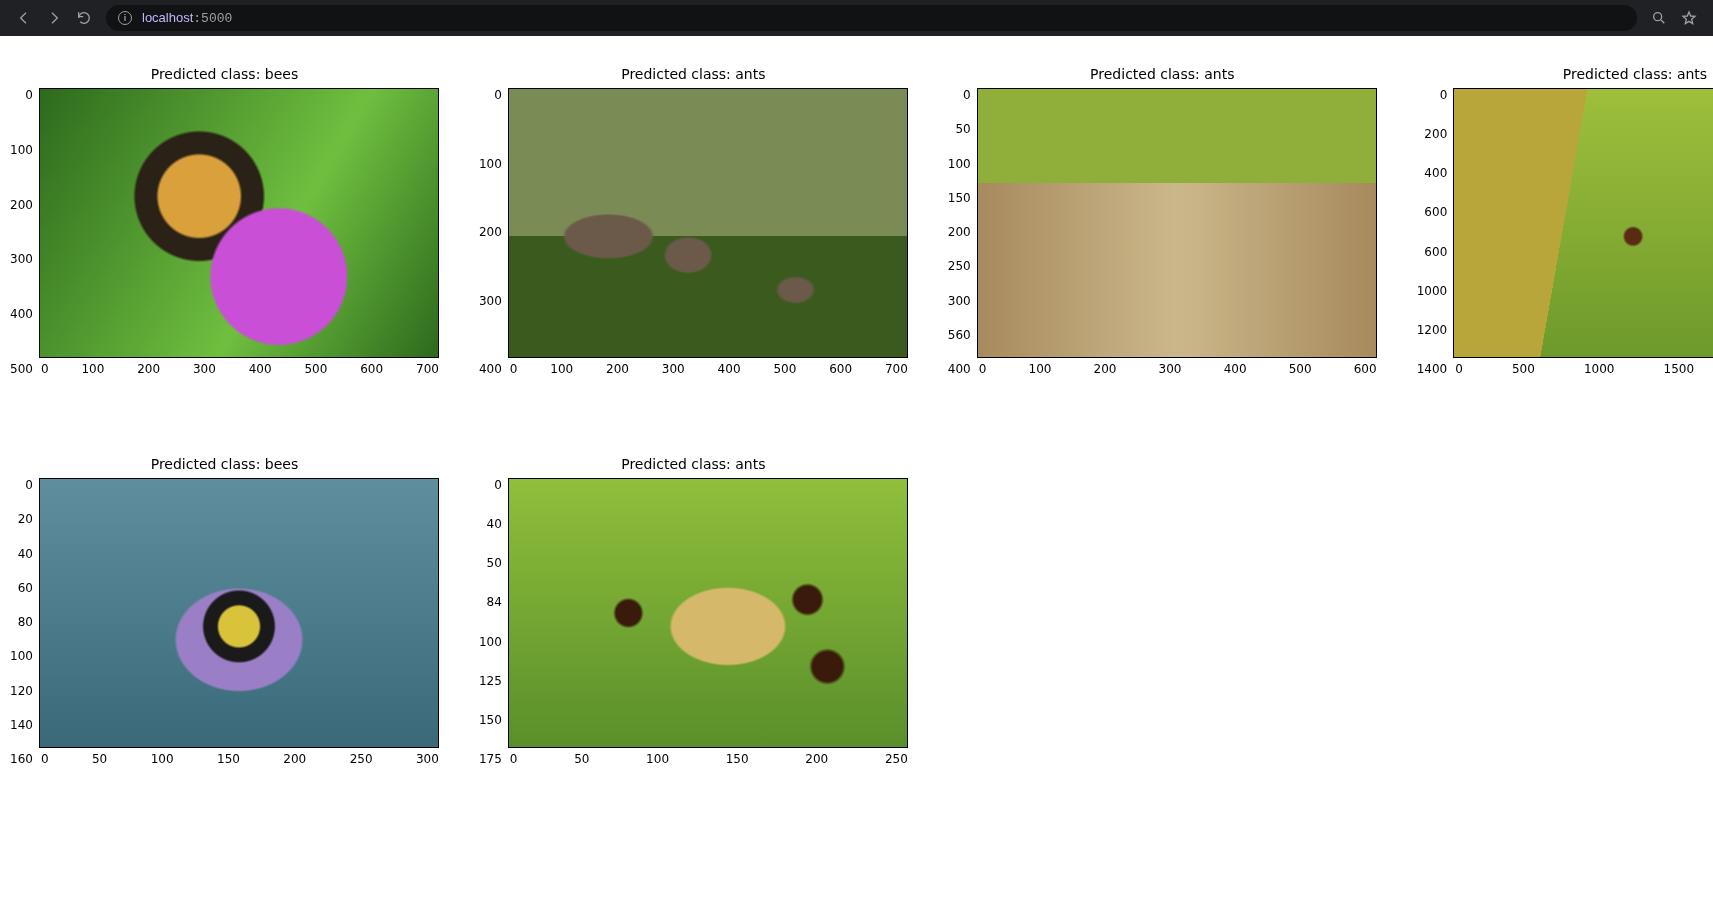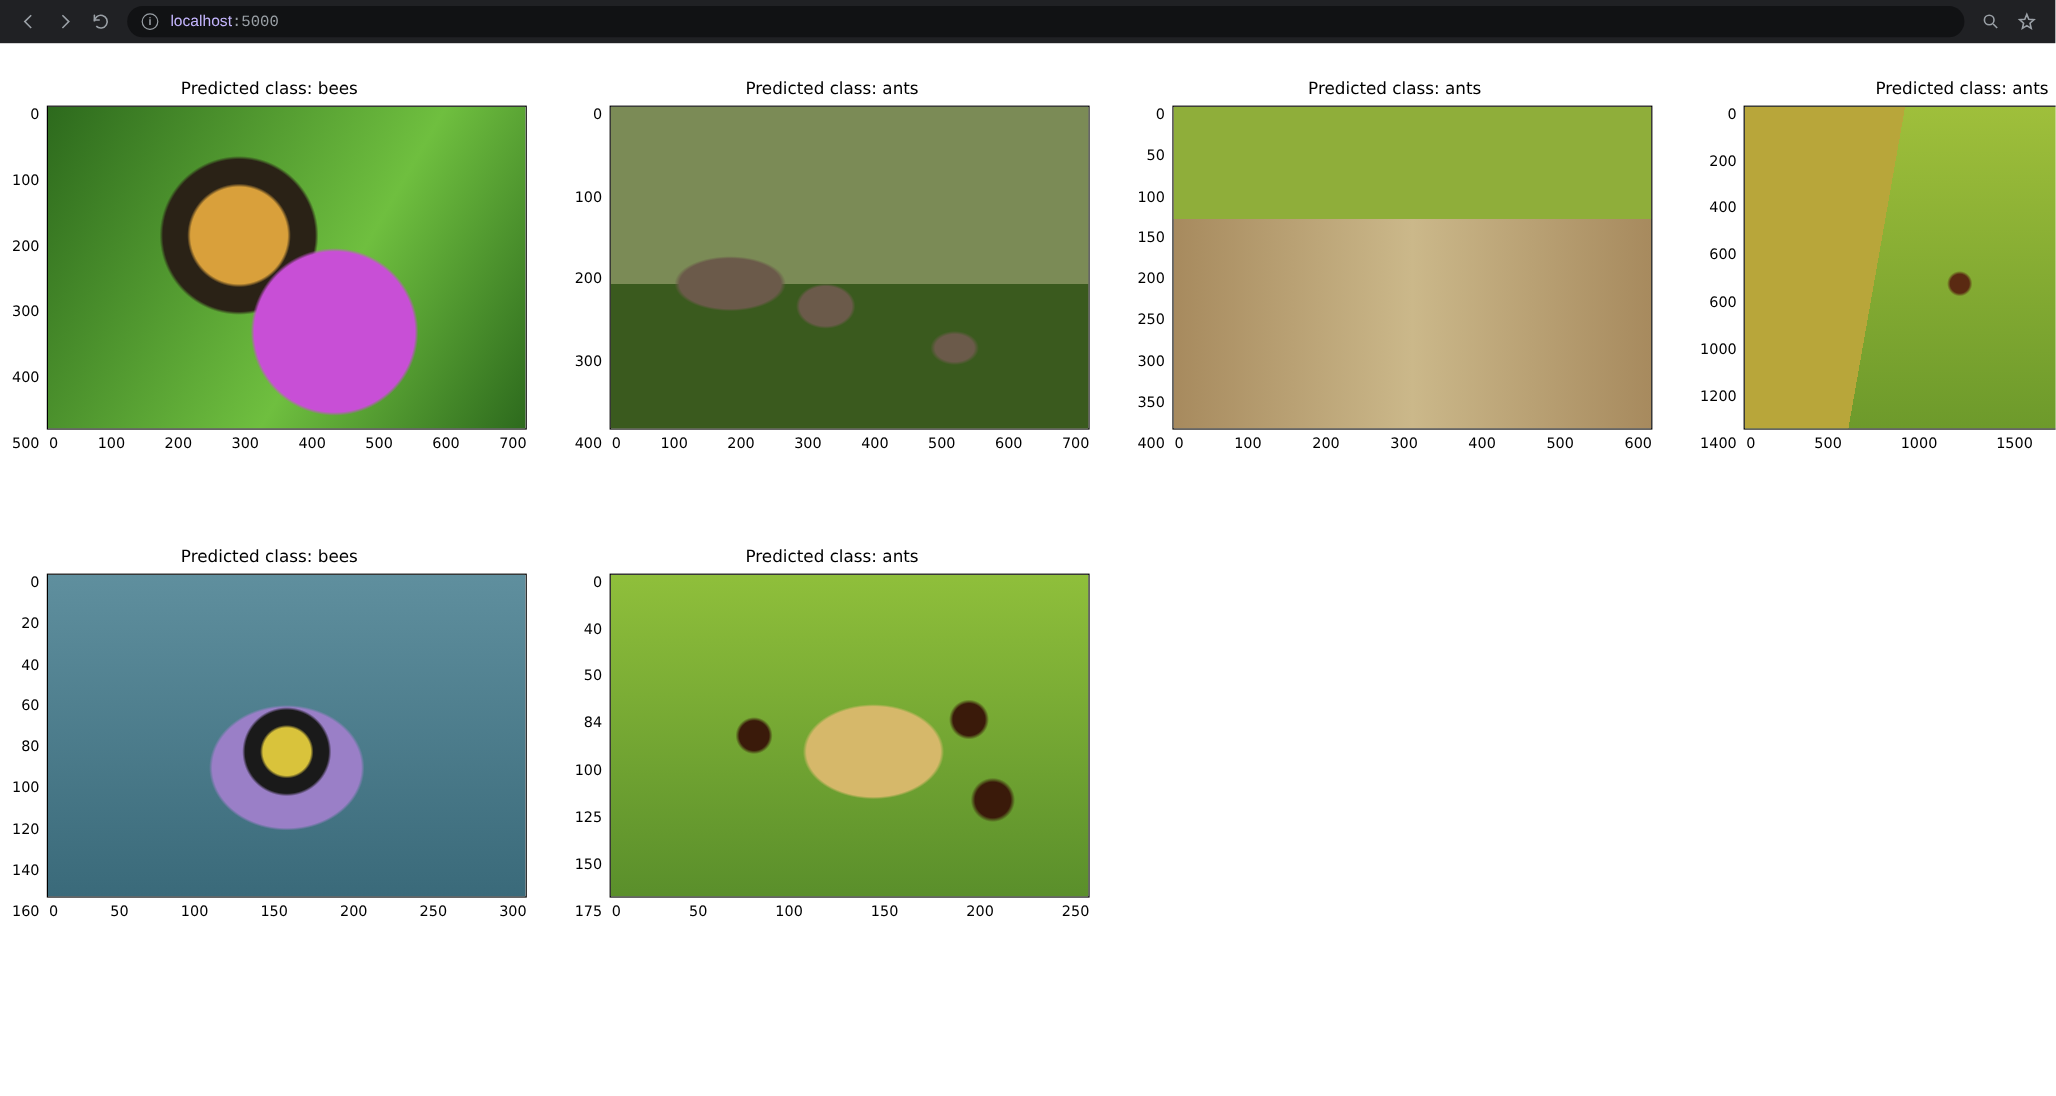--- a/index.html
+++ b/index.html
@@ -224,21 +224,21 @@
         <div class="plot-title">Predicted class: ants</div>
         <div class="plot-body">
           <div class="yaxis">
             <span>0</span>
             <span>50</span>
             <span>100</span>
             <span>150</span>
             <span>200</span>
             <span>250</span>
             <span>300</span>
-            <span>350</span>
+            <span>560</span>
             <span>400</span>
           </div>
           <div class="plot-lower">
             <div class="frame">
               <div class="img-stub bg-ant2" title="ant on mossy log"></div>
             </div>
             <div class="xaxis" style="width: 400px;">
               <span>0</span>
               <span>100</span>
               <span>200</span>

